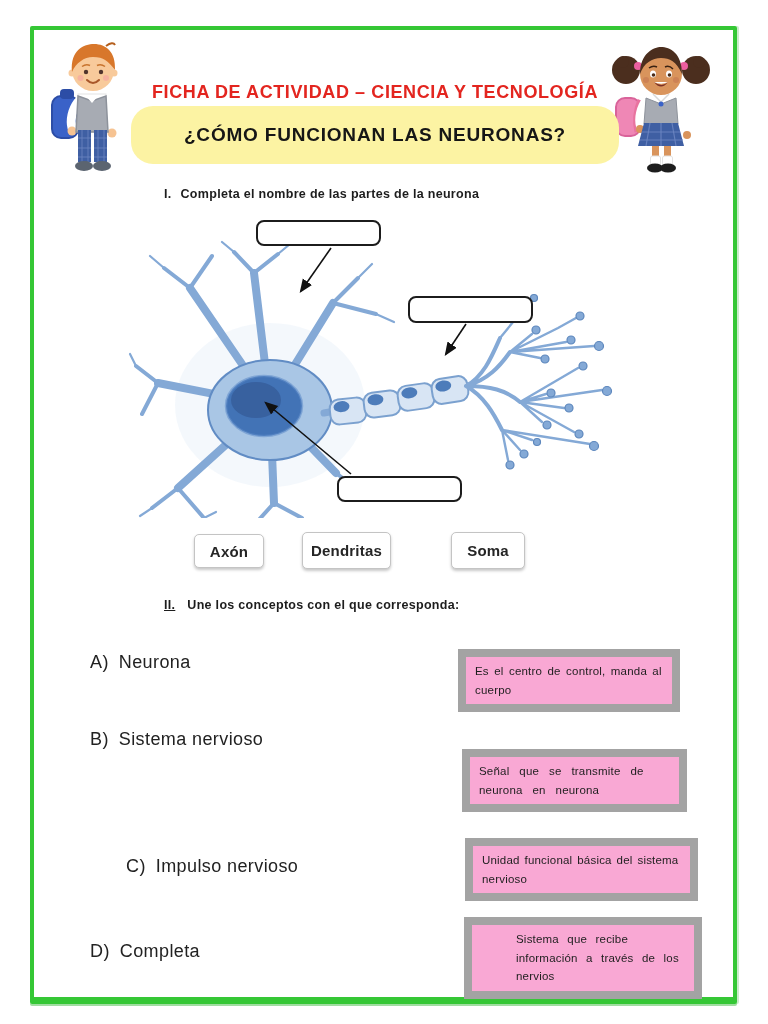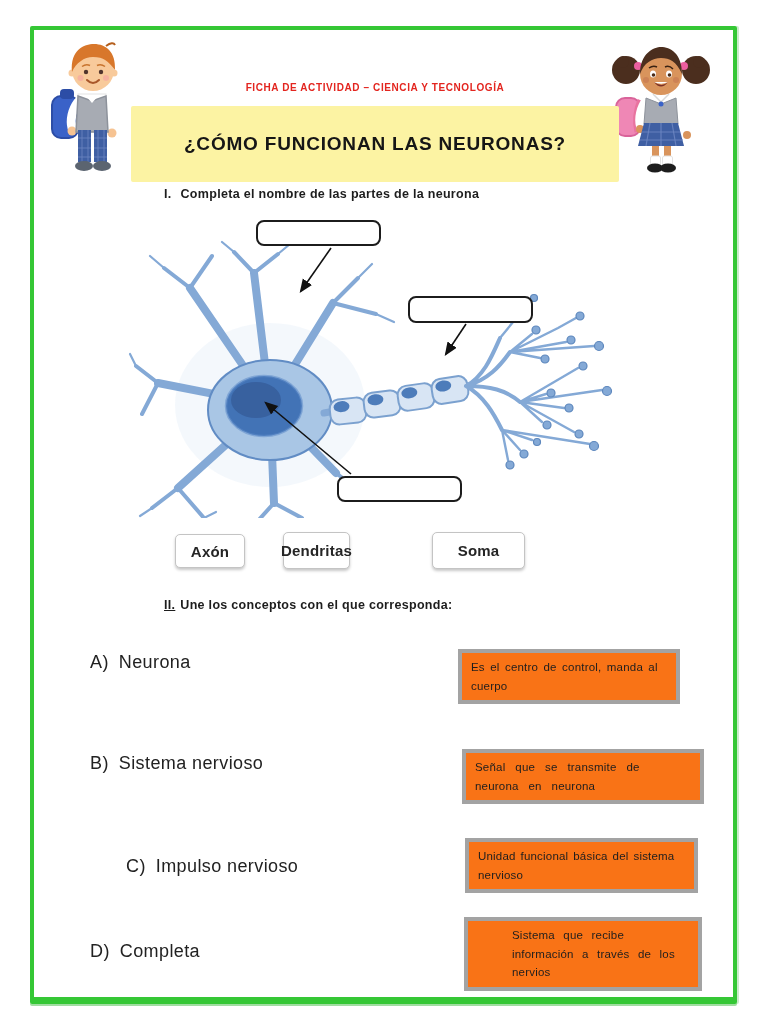--- a/index.html
+++ b/index.html
@@ -3,33 +3,33 @@
 <meta charset="utf-8">
 <style>
   * { margin: 0; padding: 0; box-sizing: border-box; }
   html,body { background:#ffffff; }
   body { font-family: "Liberation Sans", sans-serif; }
   .page { position:relative; width:768px; height:1024px; background:#ffffff; overflow:hidden; }
   .frame { position:absolute; left:30px; top:26px; width:707px; height:978px;
            border:4px solid #35c735; border-bottom-width:7px; border-radius:2px;
            box-shadow:0 2px 0 rgba(46,180,46,.45), 2px 0 0 rgba(46,180,46,.25); }
   .subject-line { position:absolute; left:140px; top:82px; width:470px; text-align:center;
-           color:#e3251f; font-weight:bold; font-size:10px; letter-spacing:.6px; }
-  .banner { position:absolute; left:131px; top:106px; width:488px; height:76px;
-           background:#fcf3a3; border-radius:2px; display:flex; align-items:center; justify-content:center; }
+           color:#e3251f; font-weight:bold; font-size:18px; letter-spacing:.6px; }
+  .banner { position:absolute; left:131px; top:106px; width:488px; height:58px;
+           background:#fcf3a3; border-radius:22px; display:flex; align-items:center; justify-content:center; }
   .banner-title { color:#161616; font-weight:bold; font-size:19px; letter-spacing:.8px; }
   .sec-heading { position:absolute; font-size:12.5px; font-weight:bold; color:#1d1d1d; letter-spacing:.3px;padding-left:42px; }
   .sec-heading .numeral { margin-right:9px; }
   .answer-box { position:absolute; background:#ffffff; border:2px solid #1c1c1c; border-radius:8px; }
   .chip { position:absolute; background:#ffffff; border:1px solid #c4c4c4; border-radius:5px;
           box-shadow:0 2px 3px rgba(0,0,0,.22); display:flex; align-items:center; justify-content:center;
-          font-weight:bold; font-size:15px; color:#252525; letter-spacing:.2px; }
+          font-weight:bold; font-size:15px; color:#252525; letter-spacing:.2px;margin-left:19px; }
   .term { position:absolute; left:90px; font-size:18px; color:#222; letter-spacing:.4px; }
   .term .letter { margin-right:10px; }
-  .def-box { position:absolute; background:#f97316; border:4px solid #a3a3a3; padding:5px 9px;
+  .def-box { position:absolute; background:#f9a8d4; border:8px solid #a3a3a3; padding:5px 9px;
           font-size:11.5px; line-height:1.62; color:#1e1e1e; letter-spacing:.2px; }
   .ws1 { word-spacing:1.5px; } .ws2 { word-spacing:2px; } .ws5 { word-spacing:5px; } .ws6 { word-spacing:6.5px; }
   .overlay { position:absolute; left:0; top:0; width:768px; height:1024px; pointer-events:none; }
   .illus { position:absolute; }
 </style>
 </head>
 <body>
 
 <div class="page">
 
@@ -195,38 +195,38 @@
       <marker id="ah" markerWidth="9" markerHeight="8" refX="7" refY="3.5" orient="auto">
         <path d="M0,0 L8.5,3.5 L0,7 Z" fill="#111111"></path>
       </marker>
     </defs>
     <line x1="331" y1="248" x2="301" y2="291" stroke="#111111" stroke-width="1.6" marker-end="url(#ah)"></line>
     <line x1="466" y1="324" x2="446" y2="354" stroke="#111111" stroke-width="1.6" marker-end="url(#ah)"></line>
     <line x1="351" y1="474" x2="266" y2="403" stroke="#111111" stroke-width="1.6" marker-end="url(#ah)"></line>
   </svg>
 
   <div class="chip" style="left:175px; top:534px; width:70px; height:34px;">Axón</div>
-  <div class="chip" style="left:283px; top:532px; width:67px; height:37px;">Dendritas</div>
-  <div class="chip" style="left:432px; top:532px; width:93px; height:37px;">Soma</div>
+  <div class="chip" style="left:283px; top:532px; width:89px; height:37px;">Dendritas</div>
+  <div class="chip" style="left:432px; top:532px; width:74px; height:37px;">Soma</div>
 
   <div class="sec-heading" style="left:122px; top:598px;">
-    <span class="numeral" style="margin-right:5px;text-decoration:underline;">II.</span><span>Une los conceptos con el que corresponda:</span>
+    <span class="numeral" style="margin-right:12px;text-decoration:underline;">II.</span><span>Une los conceptos con el que corresponda:</span>
   </div>
 
   <div class="term" style="top:652px;">
     <span class="letter">A)</span><span>Neurona</span>
   </div>
-  <div class="term" style="top:753px;">
+  <div class="term" style="top:729px;">
     <span class="letter">B)</span><span>Sistema nervioso</span>
   </div>
   <div class="term" style="top:856px;margin-left:36px;">
     <span class="letter">C)</span><span>Impulso nervioso</span>
   </div>
   <div class="term" style="top:941px;">
     <span class="letter">D)</span><span>Completa</span>
   </div>
 
   <div class="def-box ws2" style="left:458px; top:649px; width:222px; min-height:49px;">Es el centro de control, manda al cuerpo</div>
-  <div class="def-box ws6" style="left:462px; top:749px; width:242px; min-height:51px;">Señal que se transmite de neurona en neurona</div>
+  <div class="def-box ws6" style="left:462px; top:749px; width:225px; min-height:51px;">Señal que se transmite de neurona en neurona</div>
   <div class="def-box ws1" style="left:465px; top:838px; width:233px; min-height:52px;">Unidad funcional básica del sistema nervioso</div>
   <div class="def-box ws5" style="left:464px; top:917px; width:238px; min-height:52px;padding-left:44px;">Sistema que recibe información a través de los nervios</div>
 
 </div>
 
 </body></html>

